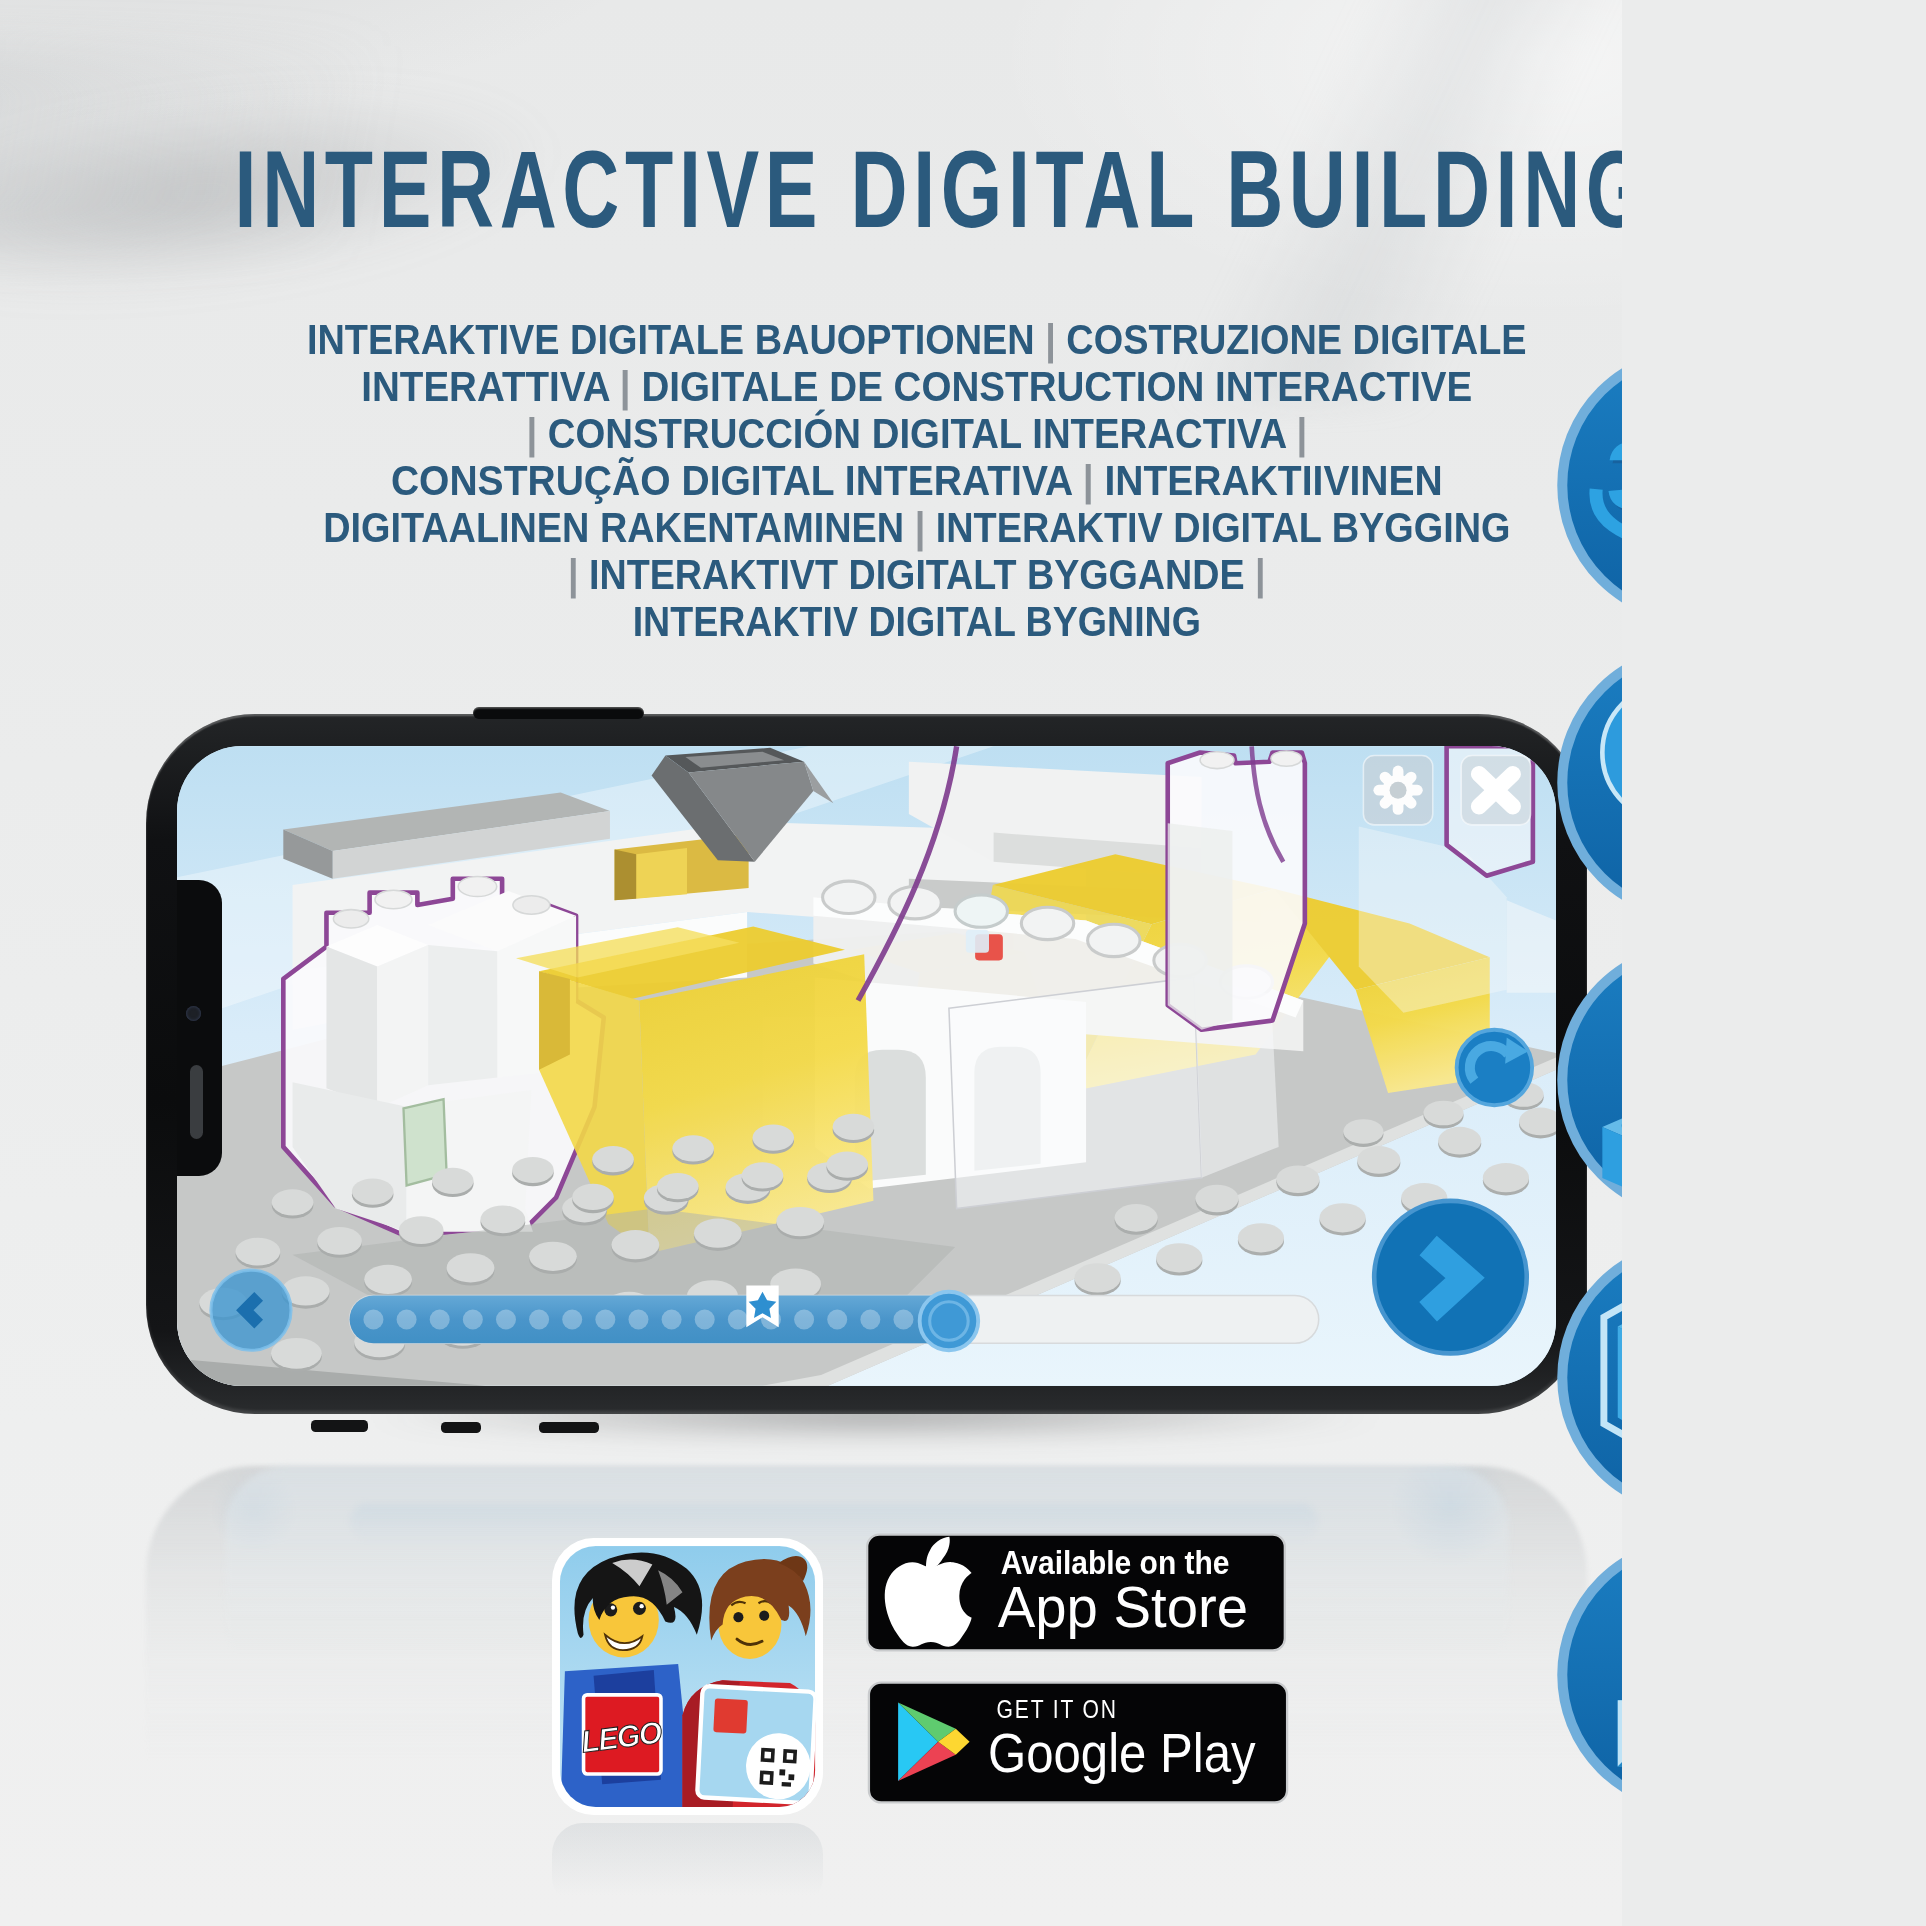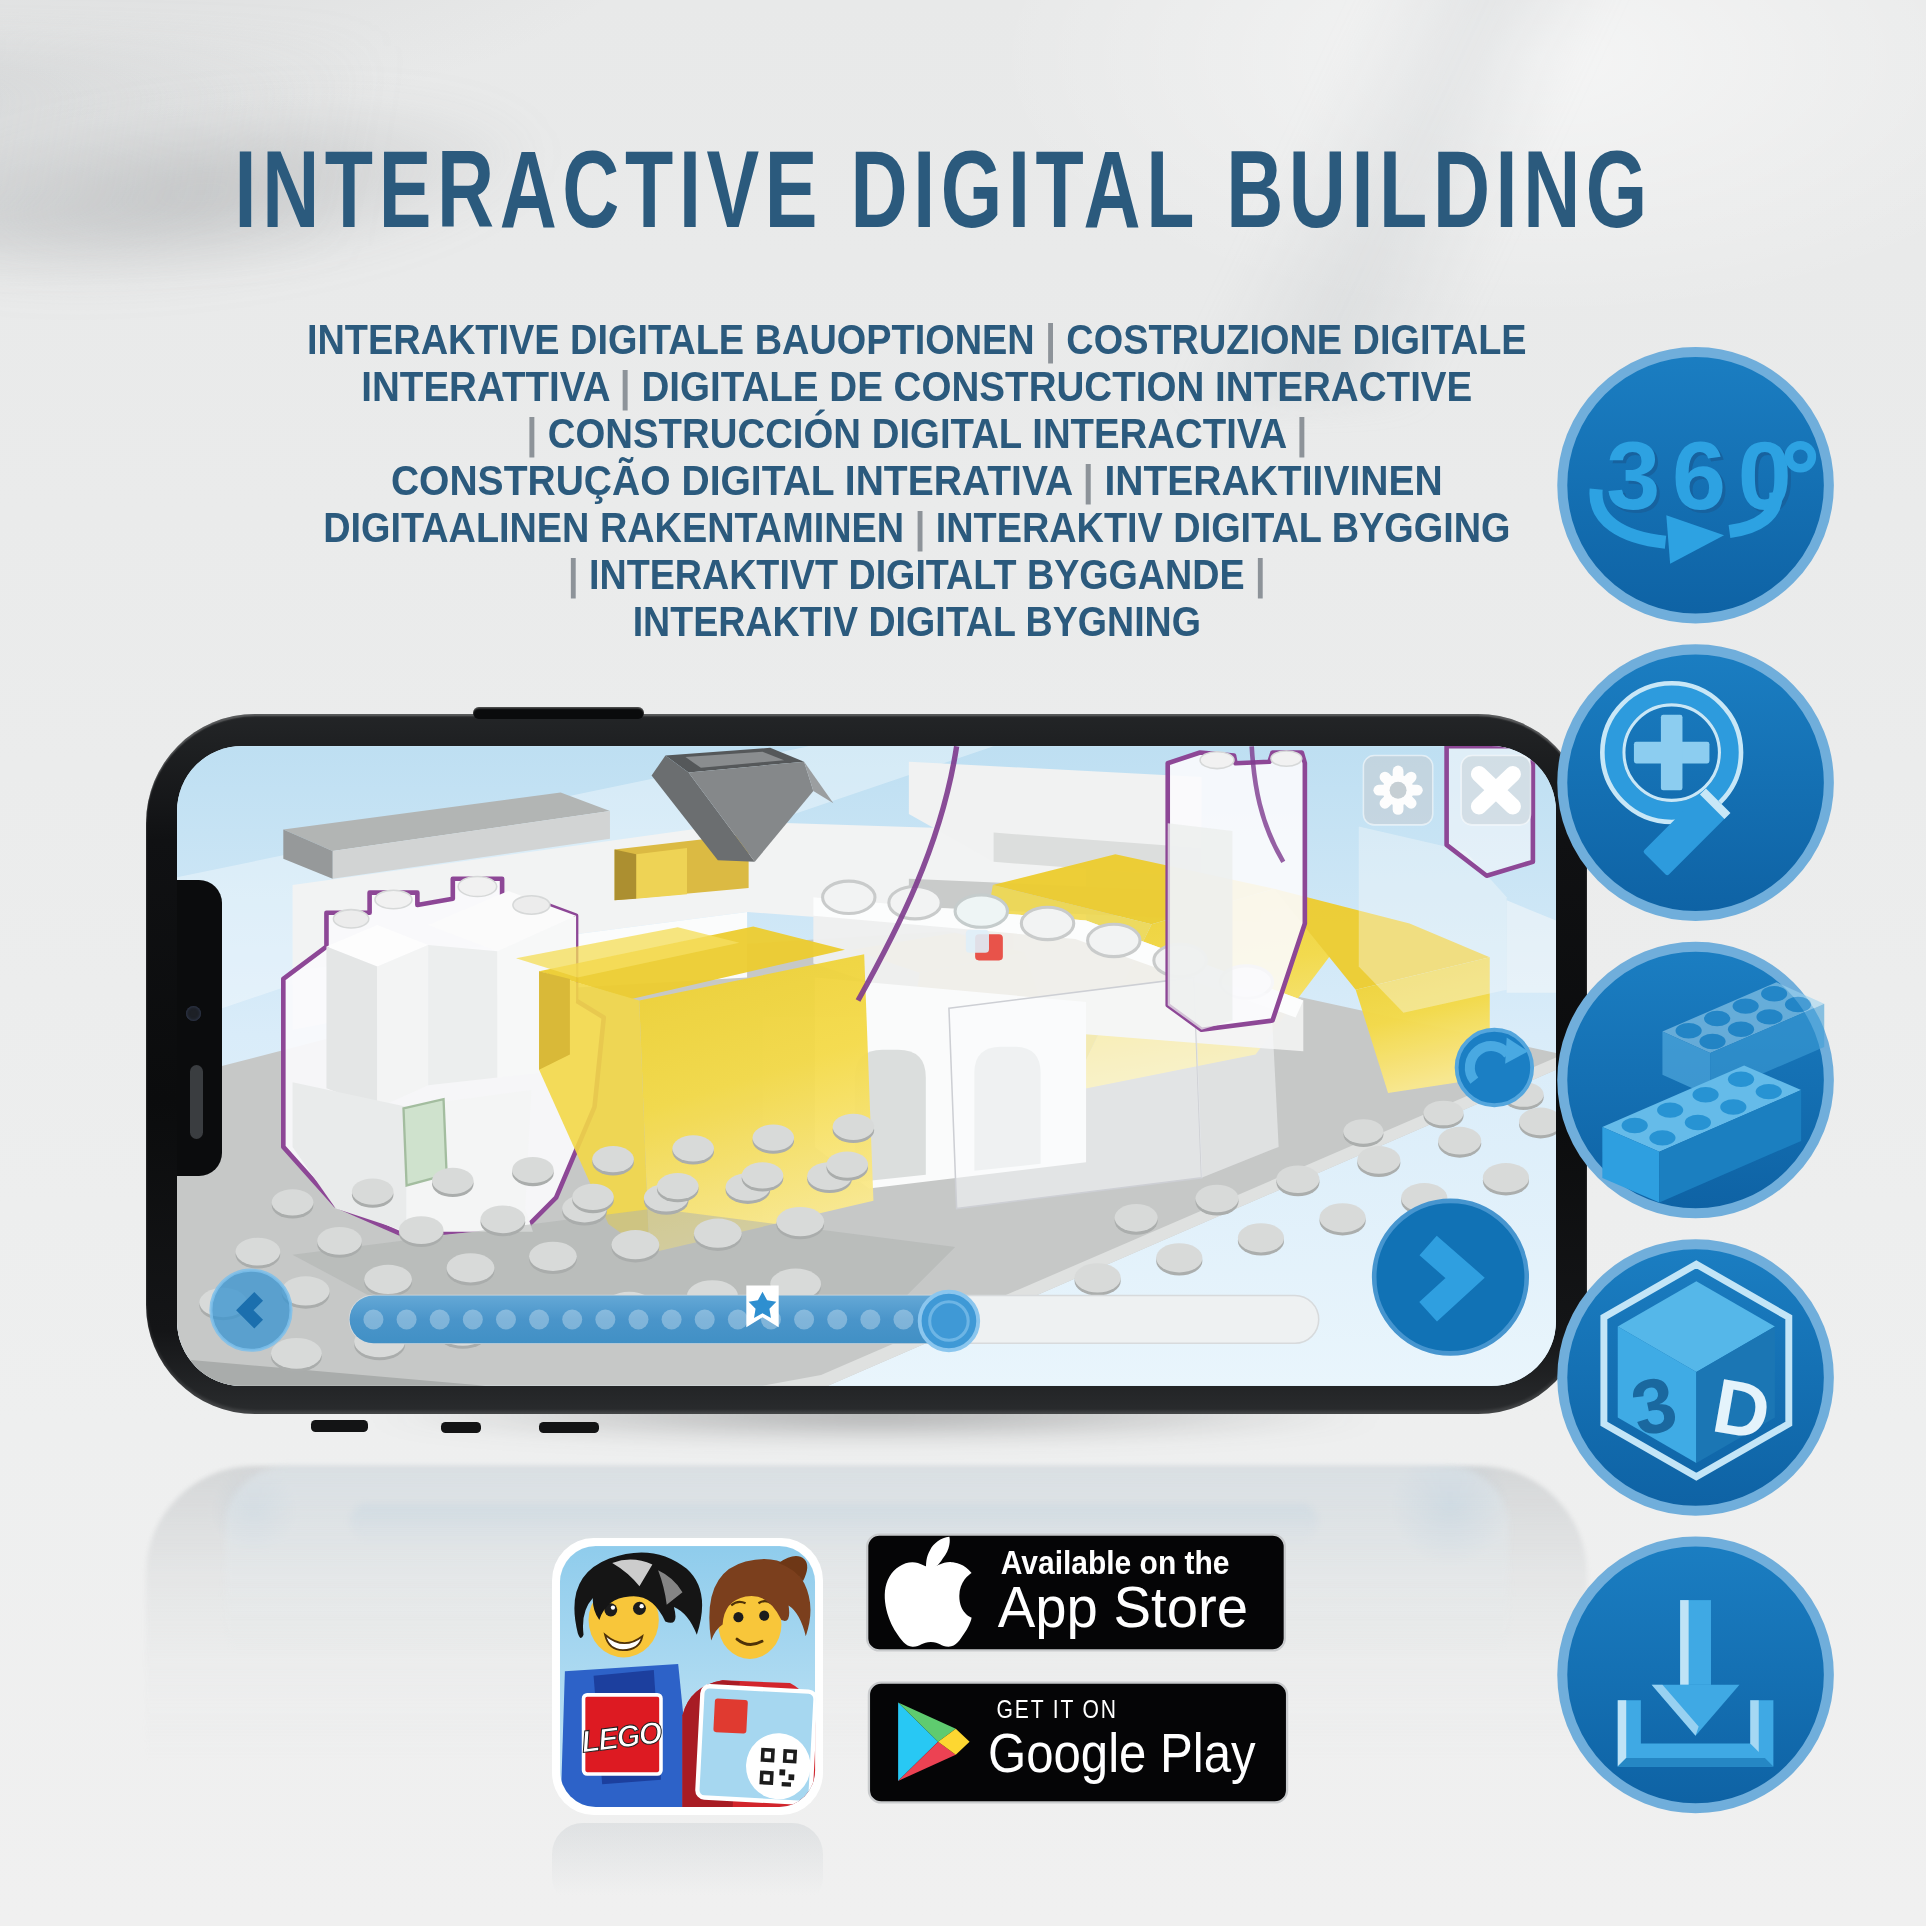--- a/index.html
+++ b/index.html
@@ -1,18 +1,18 @@
 <!DOCTYPE html>
 <html style="font-size:12.3px"><head>
 <meta charset="utf-8">
 <style>
   html,body{margin:0;padding:0;width:1926px;height:1926px;overflow:hidden;
     font-family:"Liberation Sans", sans-serif;background:#ebecec;}
   .abs{position:absolute;}
-  #page{position:relative;width:1926px;height:1926px;overflow:hidden;}
+  #page{position:relative;width:1622px;height:1926px;overflow:hidden;}
 </style>
 </head>
 <body>
 <div id="page">
 
   <div class="abs" style="left:0;top:0;width:1926px;height:1926px;
     background:
       radial-gradient(1002px 462px at 6% -8%, rgba(120,124,128,0.14), rgba(120,124,128,0) 60%),
       radial-gradient(848px 401px at 80% 3%, rgba(255,255,255,0.55), rgba(255,255,255,0) 65%),
       linear-gradient(180deg,#e8e9e9 0%,#ebecec 40%,#eeefef 74%,#f0f0f0 100%);"></div>

